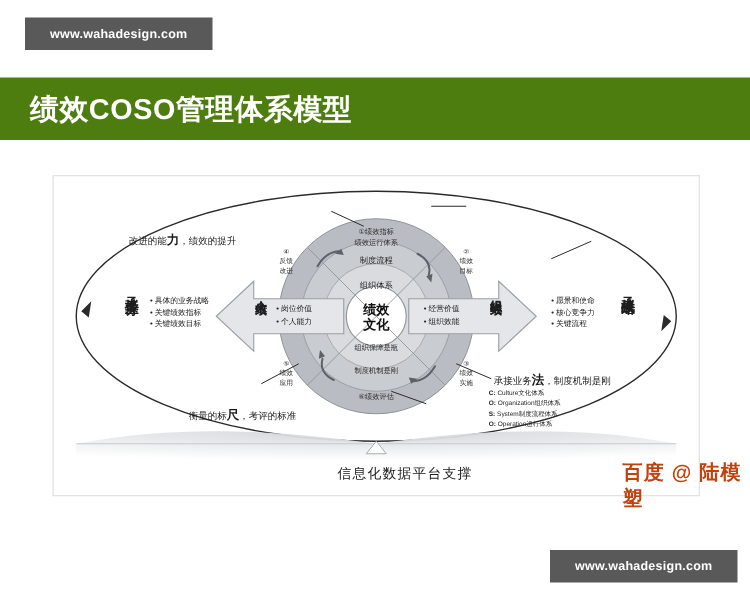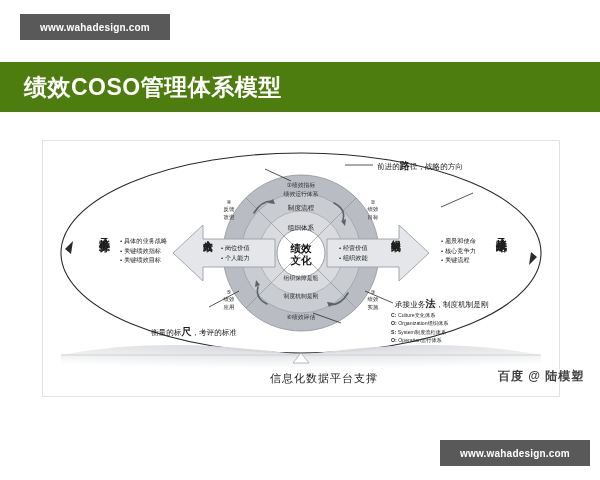--- a/index.html
+++ b/index.html
@@ -63,21 +63,21 @@
   .core-txt{font-size:10.5px;font-weight:bold;color:#111;text-align:center;line-height:1.15;}
   .quad{font-size:5.4px;color:#2b2b2b;text-align:center;line-height:1.35;}
 
   .legend{font-size:5.2px;line-height:1.62;color:#1f1f1f;}
   .legend .k{font-weight:bold;}
 
   .base-label{font-size:11px;color:#1b1b1b;letter-spacing:1px;}
 
   .baidu-wm{
     position:absolute;left:498px;top:368px;
-    font-size:12px;color:#404040;font-weight:bold;letter-spacing:1px;
+    font-size:16px;color:#c2410c;font-weight:bold;letter-spacing:1px;
     user-select:none;
   }
 </style>
 </head>
 <body>
 
 <div class="page">
 
   <div class="wm-chip wm-top">
     <span>www.wahadesign.com</span>
@@ -163,24 +163,24 @@
       <div>岗位价值</div>
       <div>个人能力</div>
     </div>
 
     <div class="t vert arrow-label" style="left:348px;top:91px;">组织绩效</div>
     <div class="t bullets" style="left:296px;top:102px;">
       <div>经营价值</div>
       <div>组织效能</div>
     </div>
 
-
-    <div class="t callout" style="left:334px;top:18px;">
-      <span>前进的</span><b>路</b><span>径，战略的方向</span>
-    </div>
+    <div class="t callout" style="left:60px;top:44px;">
+      <span>改进的能</span><b>力</b><span>，绩效的提升</span>
+    </div>
+
 
 
 
     <div class="t callout" style="left:108px;top:184px;">
       <span>衡量的标</span><b>尺</b><span>，考评的标准</span>
     </div>
 
     <div class="t callout" style="left:352px;top:156px;">
       <span>承接业务</span><b>法</b><span>，制度机制是刚</span>
     </div>

